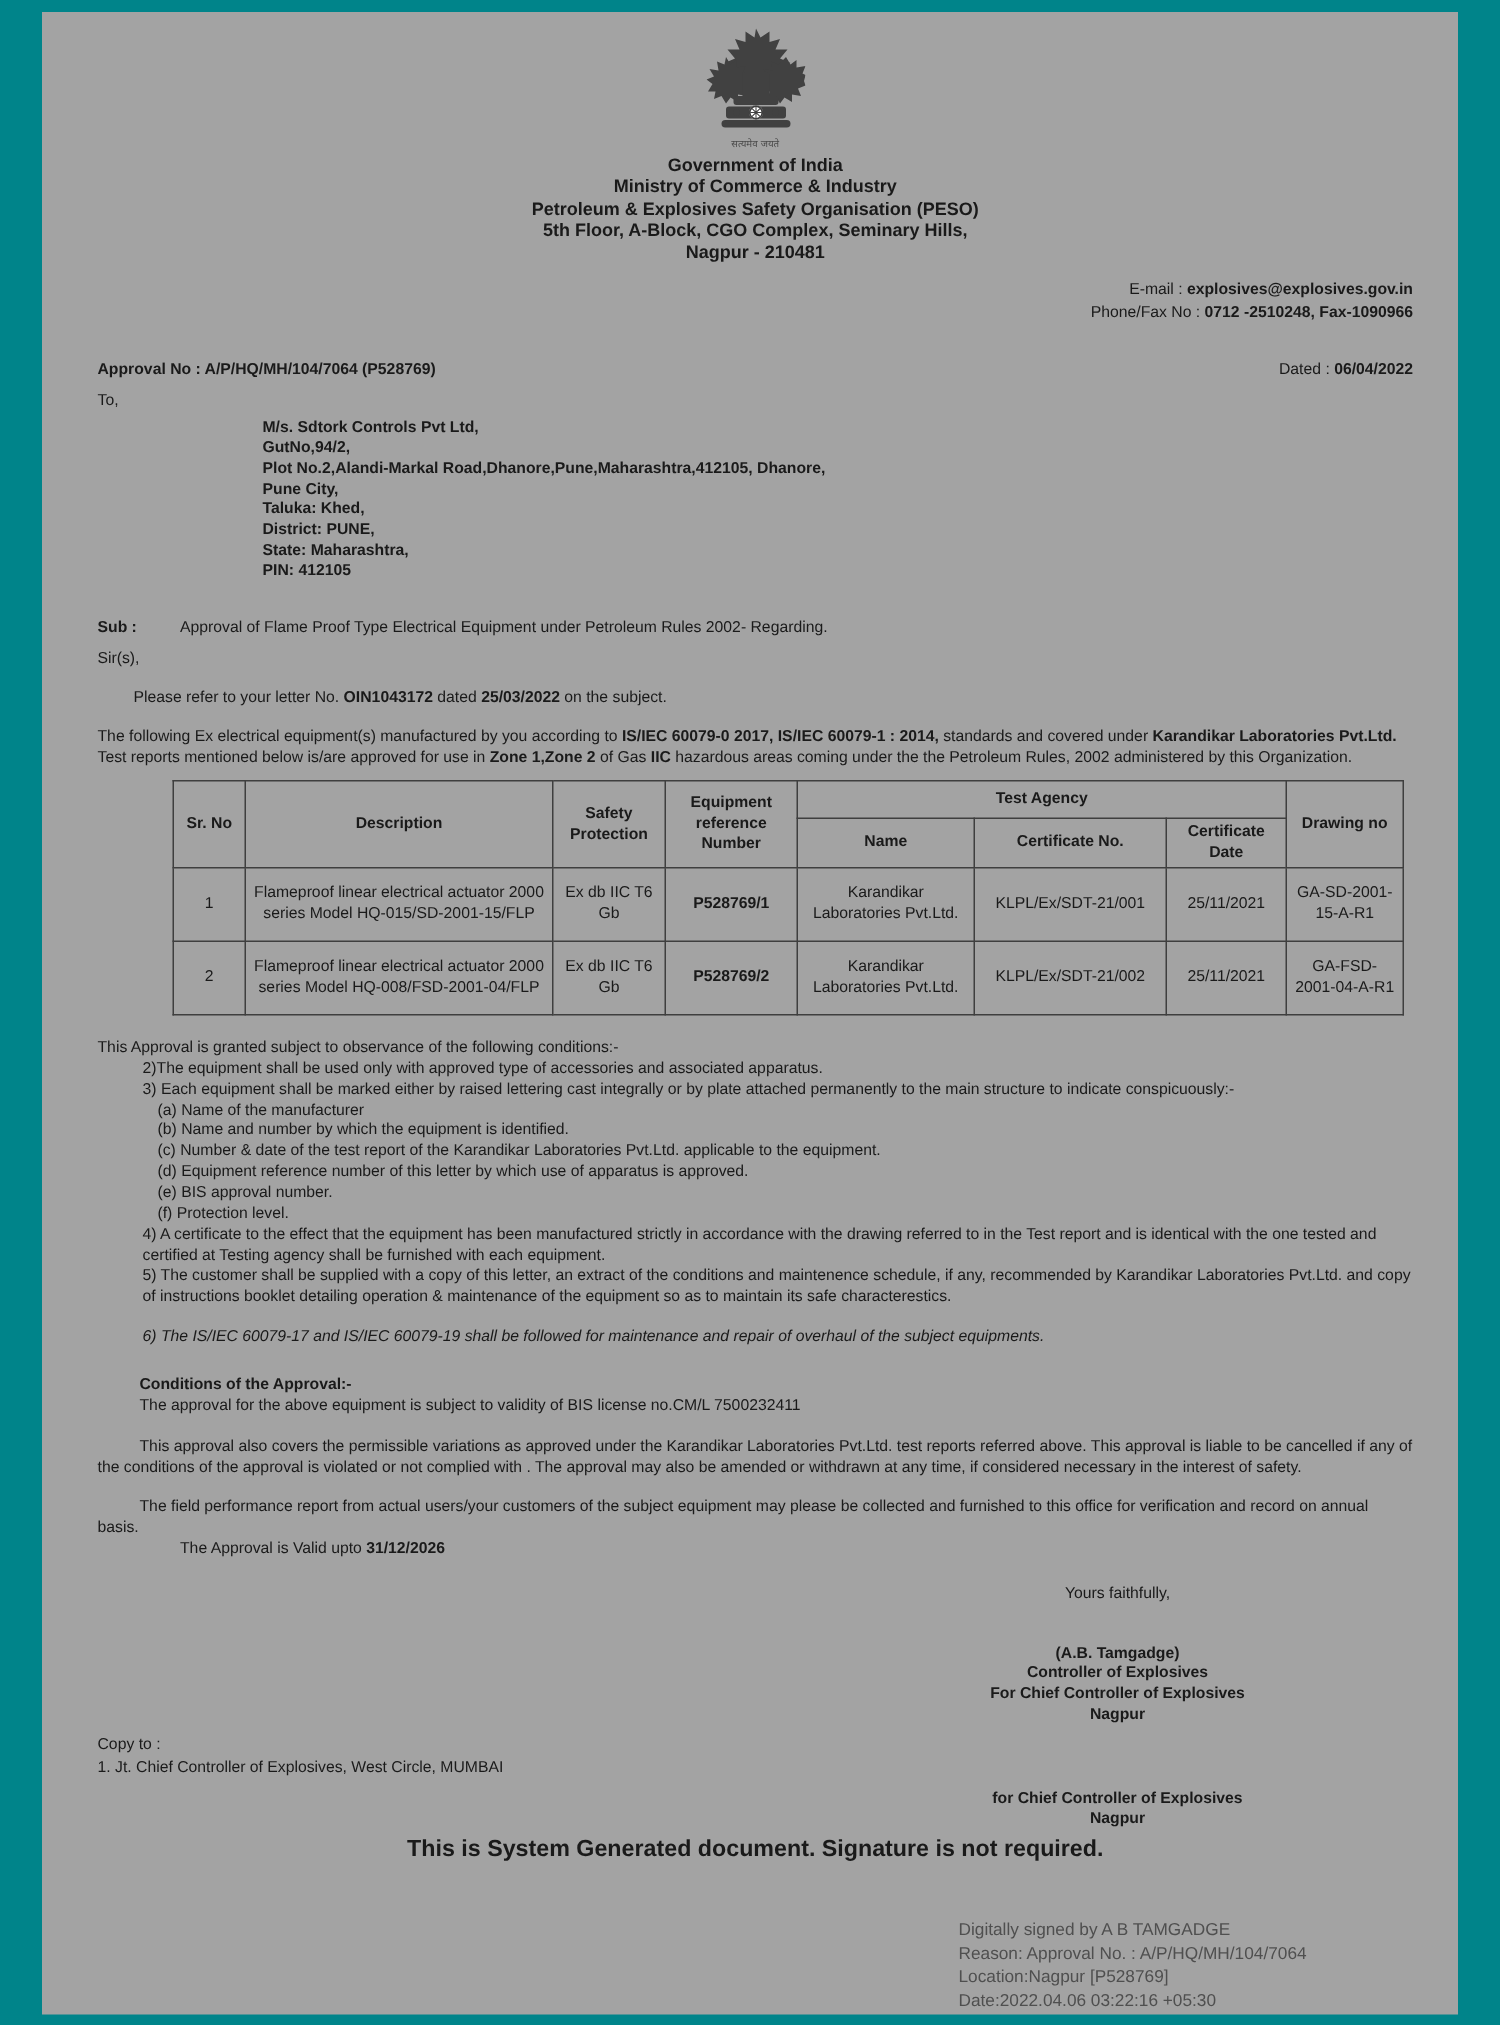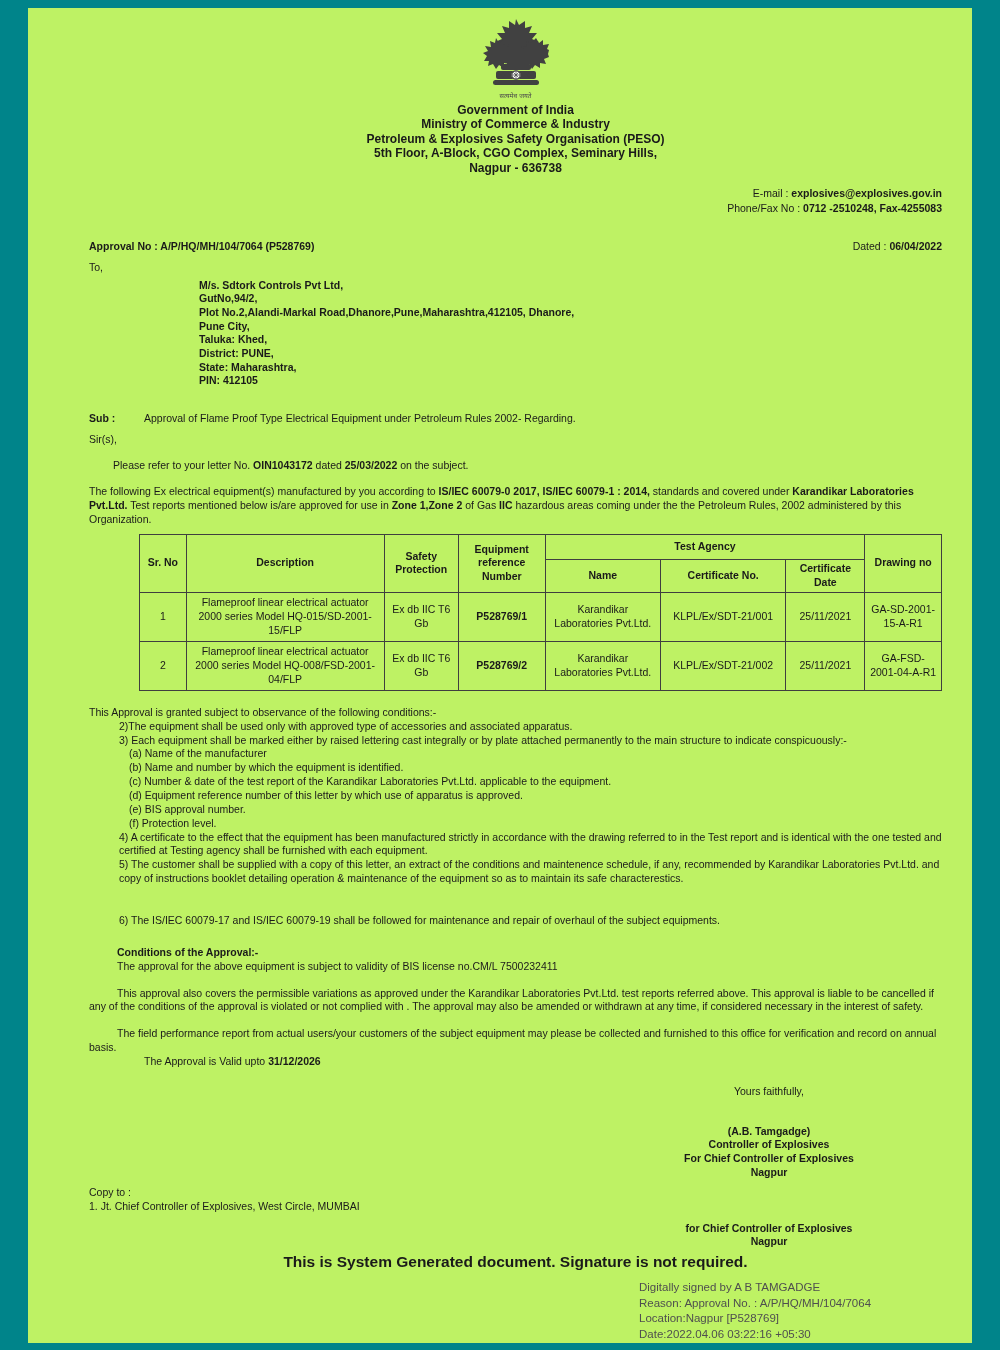--- a/index.html
+++ b/index.html
@@ -4,21 +4,21 @@
 <style>
   html,body{margin:0;padding:0;}
   body{
     width:1000px;height:1350px;position:relative;
     background:#00848A;
     font-family:"Liberation Sans", sans-serif;
     color:#1a1a1a;
   }
   .page{
     position:absolute;left:28px;right:28px;top:8px;bottom:7px;
-    background:#bef264;overflow:hidden;padding-left:24px;
+    background:#a3a3a3;overflow:hidden;
   }
   .content{padding:6px 30px 0 37px;font-size:10.5px;line-height:1.32;}
   .b{font-weight:bold;}
   
   .header{text-align:center;padding-top:4px;}
   .emblem-wrap{line-height:0;}
   .motto{font-size:6.5px;color:#4a4a4a;line-height:1;margin-top:1px;font-family:"DejaVu Sans", sans-serif;}
   .gov-lines{font-weight:bold;font-size:12px;line-height:1.22;margin-top:3px;}
   
   .contact{text-align:right;margin-top:10px;line-height:1.45;}
@@ -40,21 +40,21 @@
   }
   table.approval th{font-weight:bold;}
   td.desc{text-align:left;}
   td.refnum{font-weight:bold;}
   table.approval td{height:44px;}
   
   .cond-intro{margin-top:15px;}
   .cond{margin-left:30px;}
   .cond-first{margin-top:27px;}
   .cond-sub{margin-left:40px;}
-  .cond-gap{margin-top:28px;}
+  .cond-gap{margin-top:13px;font-style:italic;}
   .appr-head{margin-left:28px;margin-top:18px;font-weight:bold;}
   .appr-bis{margin-left:28px;}
   .para-indent{margin-top:13px;text-indent:28px;}
   .valid-line{margin-left:55px;}
   
   .sig-wrap{width:250px;margin-left:555px;text-align:center;margin-top:16px;}
   .yours{margin-bottom:26px;}
   .sig-bold{font-weight:bold;line-height:1.3;}
   .copy-to{margin-top:6px;line-height:1.35;}
   .ccoe-wrap{width:250px;margin-left:555px;text-align:center;font-weight:bold;margin-top:8px;line-height:1.3;}
@@ -91,27 +91,27 @@
             <rect x="10" y="62" width="46" height="5" rx="2.5"></rect>
           </g>
         </svg>
         <div class="motto">सत्यमेव जयते</div>
       </div>
       <div class="gov-lines">
         <div>Government of India</div>
         <div>Ministry of Commerce &amp; Industry</div>
         <div>Petroleum &amp; Explosives Safety Organisation (PESO)</div>
         <div>5th Floor, A-Block, CGO Complex, Seminary Hills,</div>
-        <div>Nagpur - 636738</div>
+        <div>Nagpur - 210481</div>
       </div>
     </div>
 
     <div class="contact">
       <div><span>E-mail : </span><span class="b">explosives@explosives.gov.in</span></div>
-      <div><span>Phone/Fax No : </span><span class="b">0712 -2510248, Fax-4255083</span></div>
+      <div><span>Phone/Fax No : </span><span class="b">0712 -2510248, Fax-1090966</span></div>
     </div>
 
     <div class="meta-row">
       <div><span class="b">Approval No : A/P/HQ/MH/104/7064 (P528769)</span></div>
       <div><span>Dated : </span><span class="b">06/04/2022</span></div>
     </div>
 
     <div class="to-line">To,</div>
     <div class="address">
       <div>M/s. Sdtork Controls Pvt Ltd,</div>

